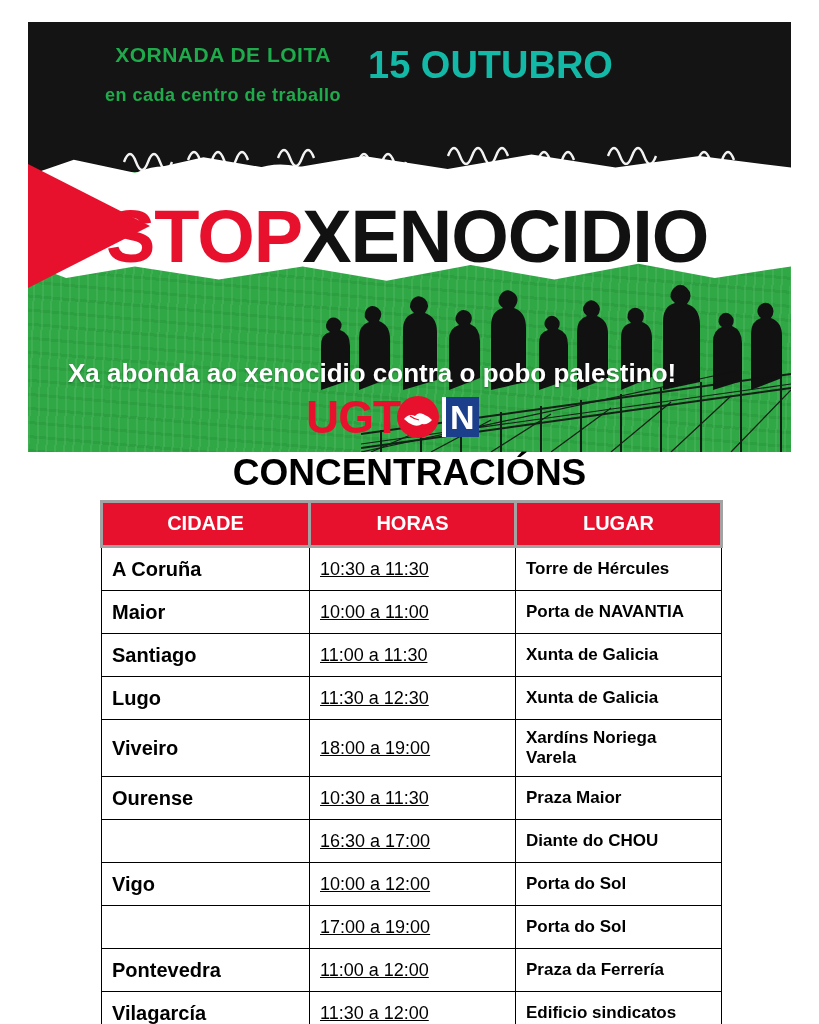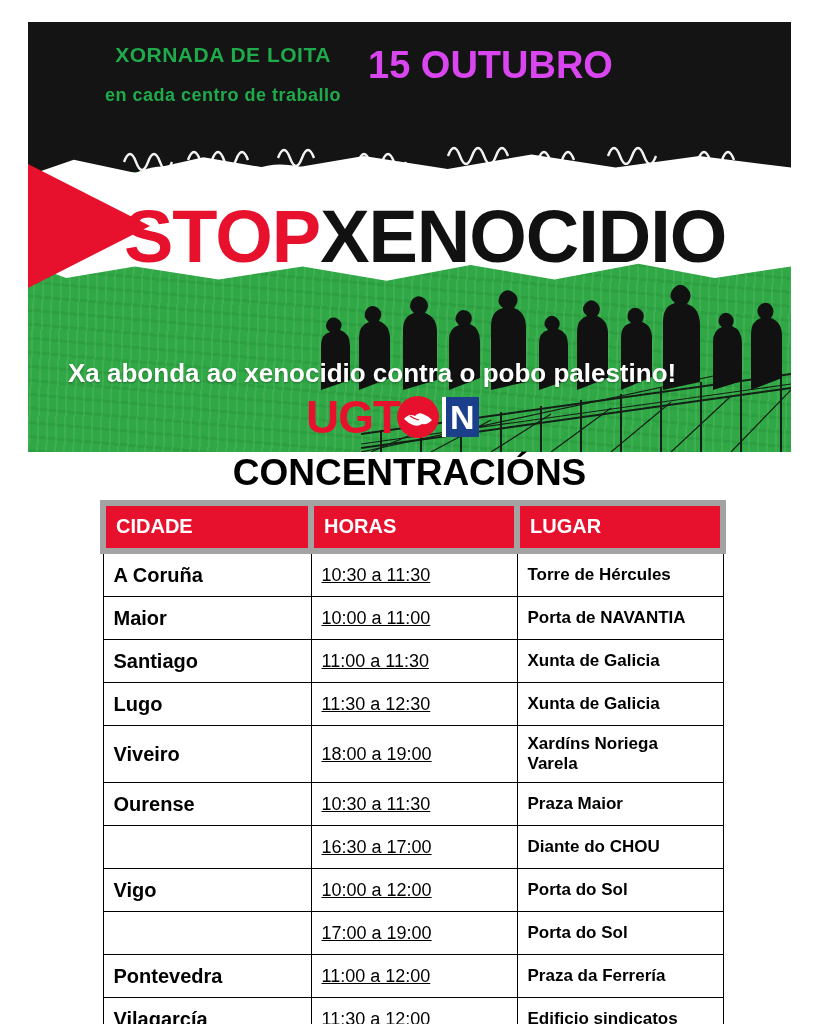--- a/index.html
+++ b/index.html
@@ -57,21 +57,21 @@
   .xornada .l2 {
     display: block;
     font-size: 18px;
     font-weight: bold;
     margin-top: 20px;
   }
   .data-dia {
     position: absolute;
     left: 340px;
     top: 22px;
-    color: #d946ef;
+    color: #14b8a6;
     font-weight: bold;
     font-size: 38px;
     letter-spacing: 0px;
   }
 
   
   .torn {
     position: absolute;
     left: 0;
     top: 120px;
@@ -123,21 +123,21 @@
   .stop-title {
     position: absolute;
     left: 78px;
     top: 178px;
     font-size: 74px;
     font-weight: bold;
     letter-spacing: -1px;
     line-height: 1;
     white-space: nowrap;
   }
-  .stop-title .stop { color: #e8112d; margin-left: 18px; }
+  .stop-title .stop { color: #e8112d; }
   .stop-title .xeno { color: #111111; }
 
   
   .crowd {
     position: absolute;
     right: 0;
     top: 238px;
     width: 480px;
     height: 130px;
   }
@@ -217,23 +217,23 @@
   table {
     border-collapse: collapse;
     width: 620px;
     table-layout: fixed;
   }
   thead th {
     background: #e8112d;
     color: #ffffff;
     font-size: 20px;
     font-weight: bold;
-    text-align: left;
+    text-align: center;
     padding: 9px 10px 10px 10px;
-    border: 6px solid #a3a3a3;
+    border: 3px solid #a3a3a3;
   }
   tbody td {
     border: 1px solid #000000;
     padding: 8px 10px;
     font-size: 18px;
     color: #000000;
     background: #ffffff;
     height: 26px;
     vertical-align: middle;
   }

